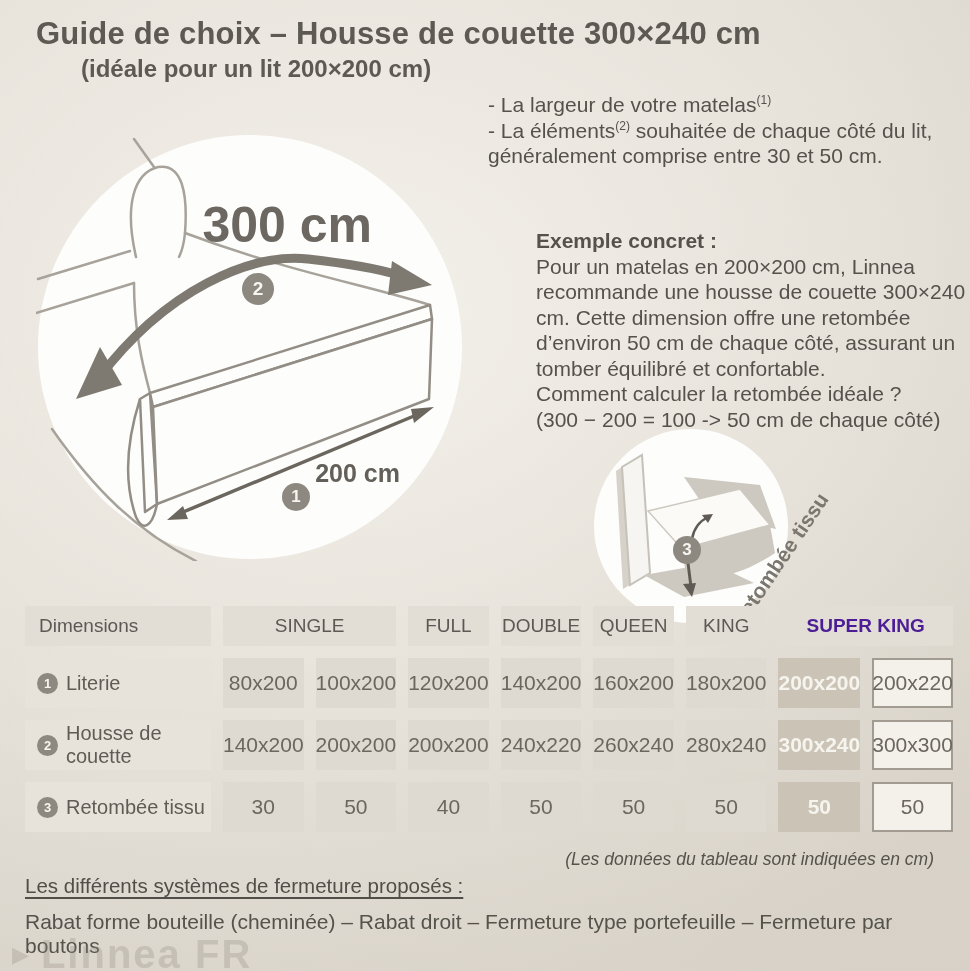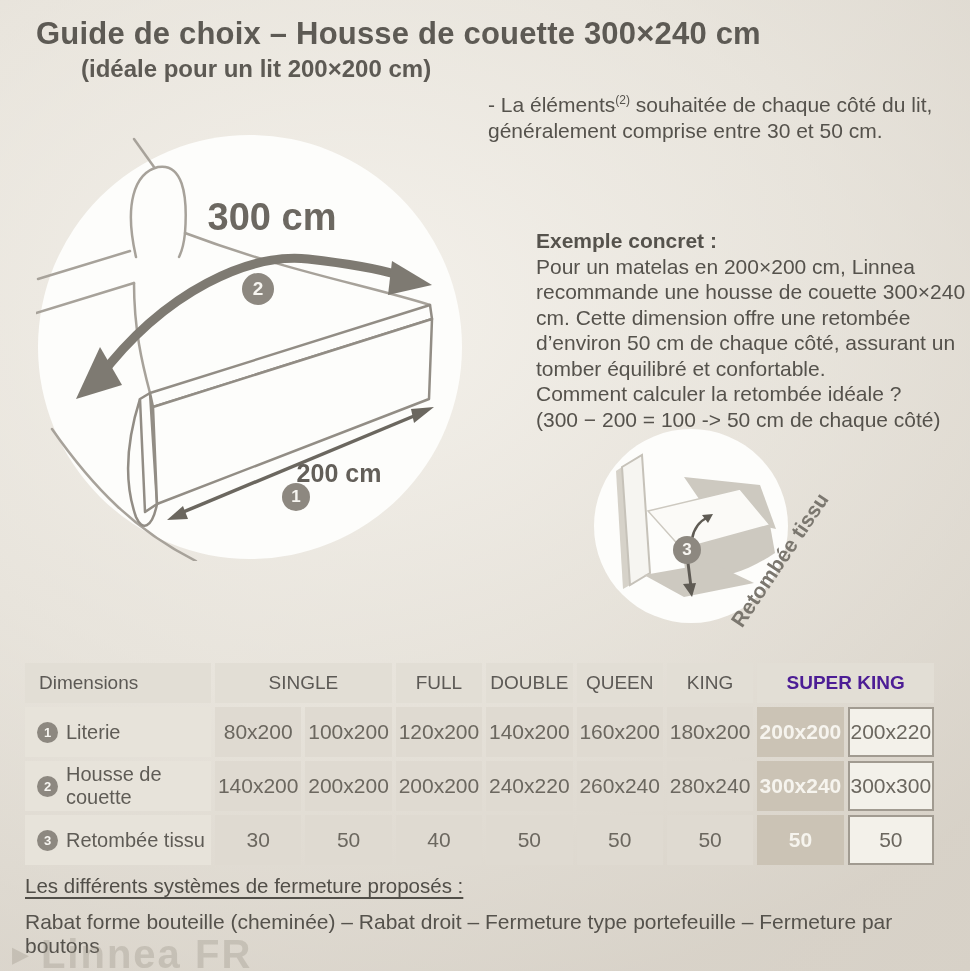--- a/index.html
+++ b/index.html
@@ -14,32 +14,32 @@
   
   .title{position:absolute;left:36px;top:16px;font-size:31px;font-weight:700;color:#5d5a54;letter-spacing:.2px;}
   .subtitle{position:absolute;left:36px;top:55px;font-size:24px;font-weight:700;color:#5d5a54;margin-left:45px;}
   
   .intro{position:absolute;left:488px;top:92px;width:460px;font-size:21px;line-height:25.5px;color:#55524c;}
   .example{position:absolute;left:488px;top:228px;width:462px;font-size:21px;line-height:25.5px;color:#55524c;margin-left:48px;}
   .example .h{font-weight:700;}
   sup{font-size:12px;line-height:0;}
   
   .big-circle{position:absolute;left:36px;top:133px;width:428px;height:428px;}
-  .lbl-300{position:absolute;left:172px;top:196px;width:200px;text-align:center;font-size:38px;font-weight:700;color:#6c6861;}
-  .lbl-200{position:absolute;left:278px;top:459px;width:122px;text-align:center;font-size:25px;font-weight:700;color:#635f59;}
+  .lbl-300{position:absolute;left:172px;top:196px;width:200px;text-align:right;font-size:50px;font-weight:700;color:#6c6861;}
+  .lbl-200{position:absolute;left:278px;top:459px;width:122px;text-align:right;font-size:25px;font-weight:700;color:#635f59;}
   .badge{position:absolute;border-radius:50%;background:#8d8880;color:#f7f5f0;display:flex;align-items:center;justify-content:center;font-weight:700;}
   .badge.b2{left:242px;top:273px;width:32px;height:32px;font-size:19px;}
   .badge.b1{left:282px;top:483px;width:28px;height:28px;font-size:17px;}
   .badge.b3{left:673px;top:536px;width:28px;height:28px;font-size:17px;}
   
   .small-circle{position:absolute;left:592px;top:427px;width:198px;height:198px;}
   .retombee-label{position:absolute;left:690px;top:548px;width:180px;text-align:center;
     font-size:21px;font-weight:700;color:#7b776f;transform:rotate(-56deg);}
   
-  .size-table{position:absolute;left:25px;top:663px;width:909px;display:grid;grid-template-columns:186px repeat(8,1fr);gap:4px;}
+  .size-table{position:absolute;left:25px;top:606px;width:909px;display:grid;grid-template-columns:186px repeat(8,1fr);gap:12px;}
   .cell{display:flex;align-items:center;justify-content:center;font-size:21px;color:#6b675f;background:#dfdad1;height:50px;}
   .cell.hd{height:40px;background:#e2ded5;font-size:19px;color:#5c5955;}
   .cell.hd-left{justify-content:flex-start;padding-left:14px;background:#e2ded5;}
   .cell.hd-bold{font-weight:700;color:#4c1d95;}
   .cell.lab{justify-content:flex-start;padding-left:12px;background:#e7e3da;font-size:20px;color:#5f5c56;}
   .cell.hl{background:#cbc3b5;color:#f6f4ee;font-weight:600;}
   .cell.sup-col{background:#f3f1ea;box-shadow:inset 0 0 0 2px #a19b91;}
   .tbadge{flex:0 0 auto;width:21px;height:21px;border-radius:50%;background:#8d8880;color:#f7f5f0;
     display:inline-flex;align-items:center;justify-content:center;font-size:13px;font-weight:700;margin-right:8px;}
   .span2{grid-column:span 2;}
@@ -53,20 +53,21 @@
 </style>
 </head>
 <body>
 
 <div id="canvas">
 
   <div class="title">Guide de choix – Housse de couette 300×240 cm</div>
   <div class="subtitle">(idéale pour un lit 200×200 cm)</div>
 
   <div class="intro">
+    <div><span>- La largeur de votre matelas</span><sup>(1)</sup></div>
     <div><span>- La éléments</span><sup>(2)</sup><span> souhaitée de chaque côté du lit, généralement comprise entre 30 et 50 cm.</span></div>
   </div>
 
   <div class="example">
     <div class="h">Exemple concret :</div>
     <div>Pour un matelas en 200×200 cm, Linnea recommande une housse de couette 300×240 cm. Cette dimension offre une retombée d’environ 50 cm de chaque côté, assurant un tomber équilibré et confortable.</div>
     <div>Comment calculer la retombée idéale ?</div>
     <div>(300 − 200 = 100  -&gt; 50 cm de chaque côté)</div>
   </div>
 
@@ -165,20 +166,21 @@
     <div class="cell">30</div>
     <div class="cell">50</div>
     <div class="cell">40</div>
     <div class="cell">50</div>
     <div class="cell">50</div>
     <div class="cell">50</div>
     <div class="cell hl">50</div>
     <div class="cell sup-col">50</div>
   </div>
 
+  <div class="table-note">(Les données du tableau sont indiquées en cm)</div>
   <div class="closures-h">Les différents systèmes de fermeture proposés :</div>
   <div class="closures">Rabat forme bouteille (cheminée) – Rabat droit – Fermeture type portefeuille – Fermeture par boutons</div>
 
   <div class="watermark">
     <span class="tri">▶</span>
     <span>Linnea FR</span>
   </div>
 
 </div>
 

